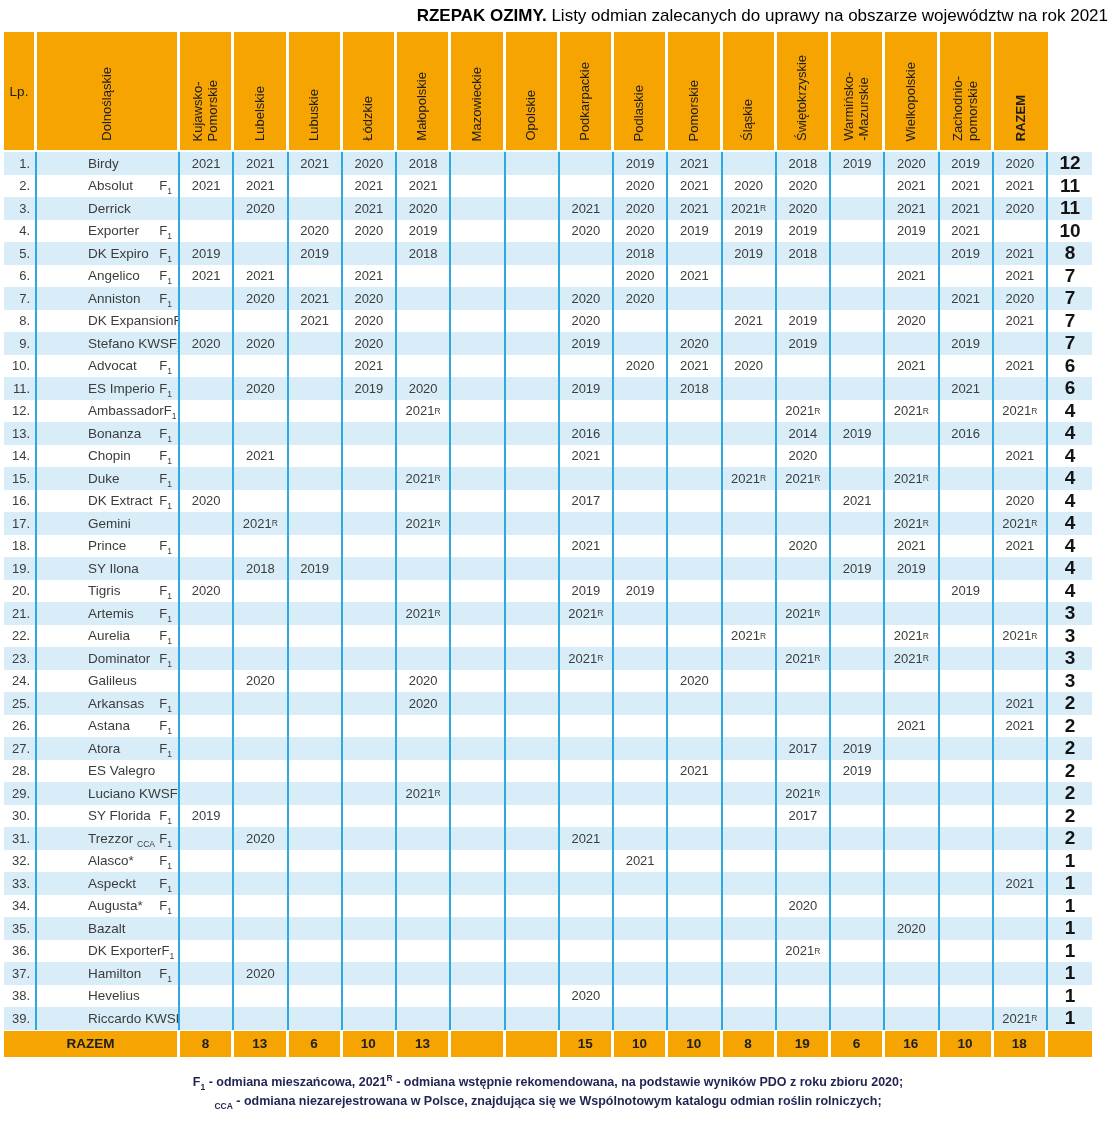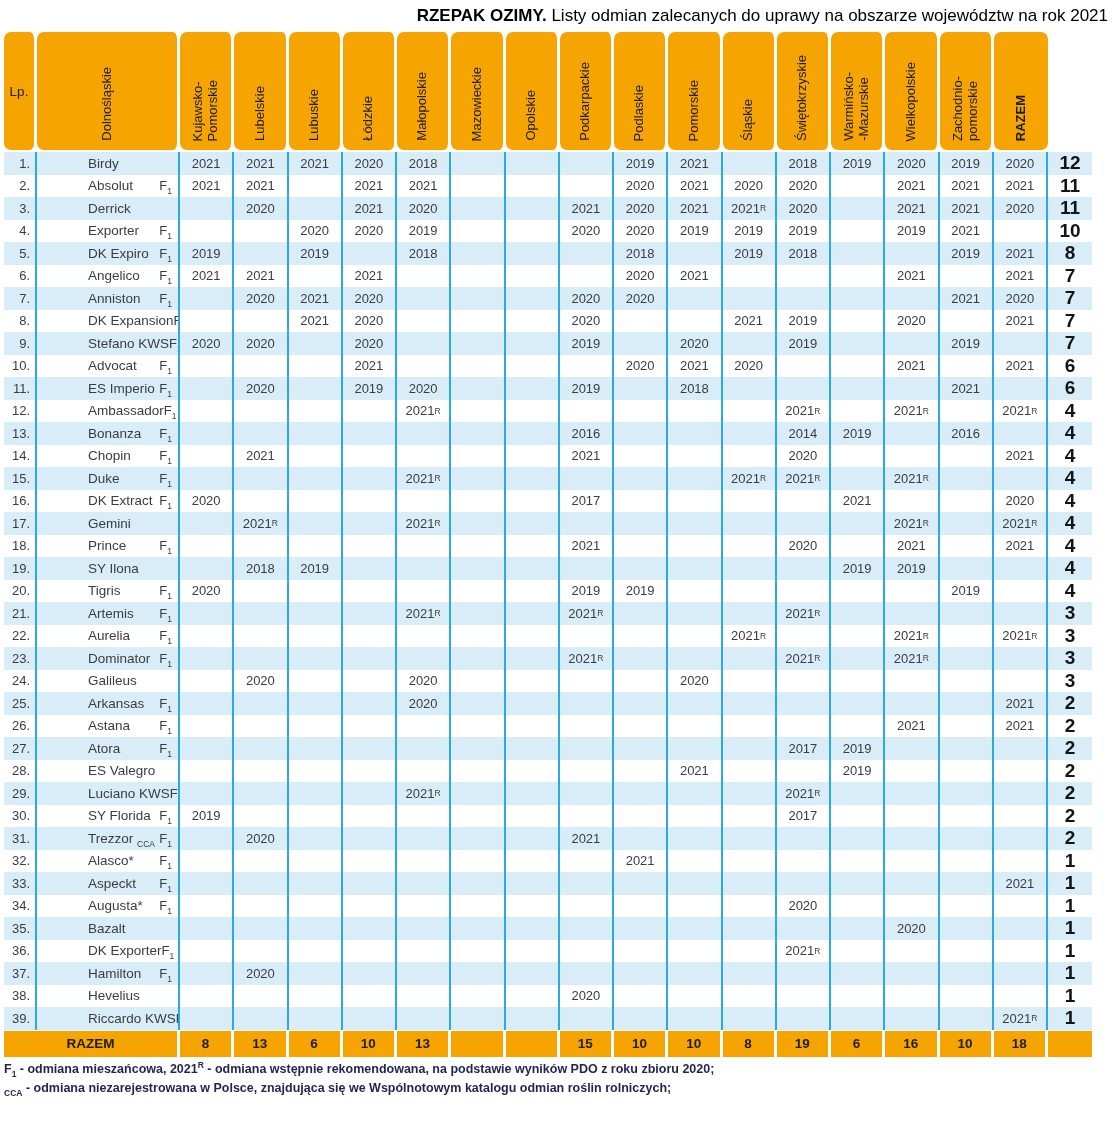--- a/index.html
+++ b/index.html
@@ -4,42 +4,42 @@
 <style>
   html,body{margin:0;padding:0;background:#fff;}
   body{width:1115px;height:1127px;font-family:"Liberation Sans",sans-serif;overflow:hidden;}
   .page{padding:6px 0 0 4px;}
   .title{width:1104px;text-align:right;font-size:17px;color:#000;margin-bottom:6px;white-space:nowrap;}
   .title .tb{font-weight:bold;}
   .tbl{width:1088px;}
   .trow{display:grid;grid-template-columns:33px 143px repeat(16,1fr) 44px;}
   
   .hrow{height:118px;margin-bottom:2px;}
-  .hcell{background:var(--orange,#F5A402);border-right:3px solid #fff;display:flex;align-items:flex-end;justify-content:center;padding-bottom:9px;box-sizing:border-box;overflow:hidden;border-radius:7px;}
+  .hcell{background:var(--orange,#F5A402);border-right:3px solid #fff;display:flex;align-items:flex-end;justify-content:center;padding-bottom:9px;box-sizing:border-box;overflow:hidden;}
   .hcell:last-child{border-right:none;}
   .hcell.corner{align-items:center;padding-bottom:0;font-size:13.5px;color:#1d1d1b;}
   .rot{writing-mode:vertical-rl;transform:rotate(180deg);white-space:pre-line;font-size:13px;line-height:1.12;color:#1d1d1b;}
   .rot.bold{font-weight:bold;}
   
   .drow{height:22.5px;}
   .drow.alt{background:var(--stripe,#D9EDF8);}
   .tcell{border-right:2px solid var(--line,#2EA9DF);display:flex;align-items:center;justify-content:center;font-size:13px;color:#3c3c3c;box-sizing:border-box;white-space:nowrap;overflow:hidden;}
   .tcell:last-child{border-right:none;}
   .lp{justify-content:flex-end;padding-right:5px;}
   .namec{justify-content:space-between;padding:0 6px 0 8px;font-size:13.5px;}
   .vname{color:#3c3c3c;margin-left:43px;}
   .vmark{color:#3c3c3c;font-size:13px;}
   .rtot{font-weight:bold;color:#141414;font-size:19px;}
   
   .totrow{height:26px;margin-top:1px;}
   .totcell{background:var(--orange,#F5A402);border-right:3px solid #fff;display:flex;align-items:center;justify-content:center;font-weight:bold;font-size:13.5px;color:#20201e;box-sizing:border-box;}
   .totcell:last-child{border-right:none;}
   .totlabel{grid-column:1/3;}
   
-  .footnotes{width:1088px;margin-top:3px;text-align:left;font-size:12.5px;font-weight:bold;color:var(--footnote,#1F2450);line-height:19px;}
+  .footnotes{width:1088px;margin-top:16px;text-align:center;font-size:12.5px;font-weight:bold;color:var(--footnote,#1F2450);line-height:19px;}
   sup{font-size:8.5px;line-height:0;vertical-align:super;}
   sub{font-size:8.5px;line-height:0;vertical-align:sub;}
 </style>
 </head>
 <body>
 
 <div class="page">
   <div class="title">
     <span class="tb">RZEPAK OZIMY.</span><span> Listy odmian zalecanych do uprawy na obszarze województw na rok 2021</span>
   </div>

